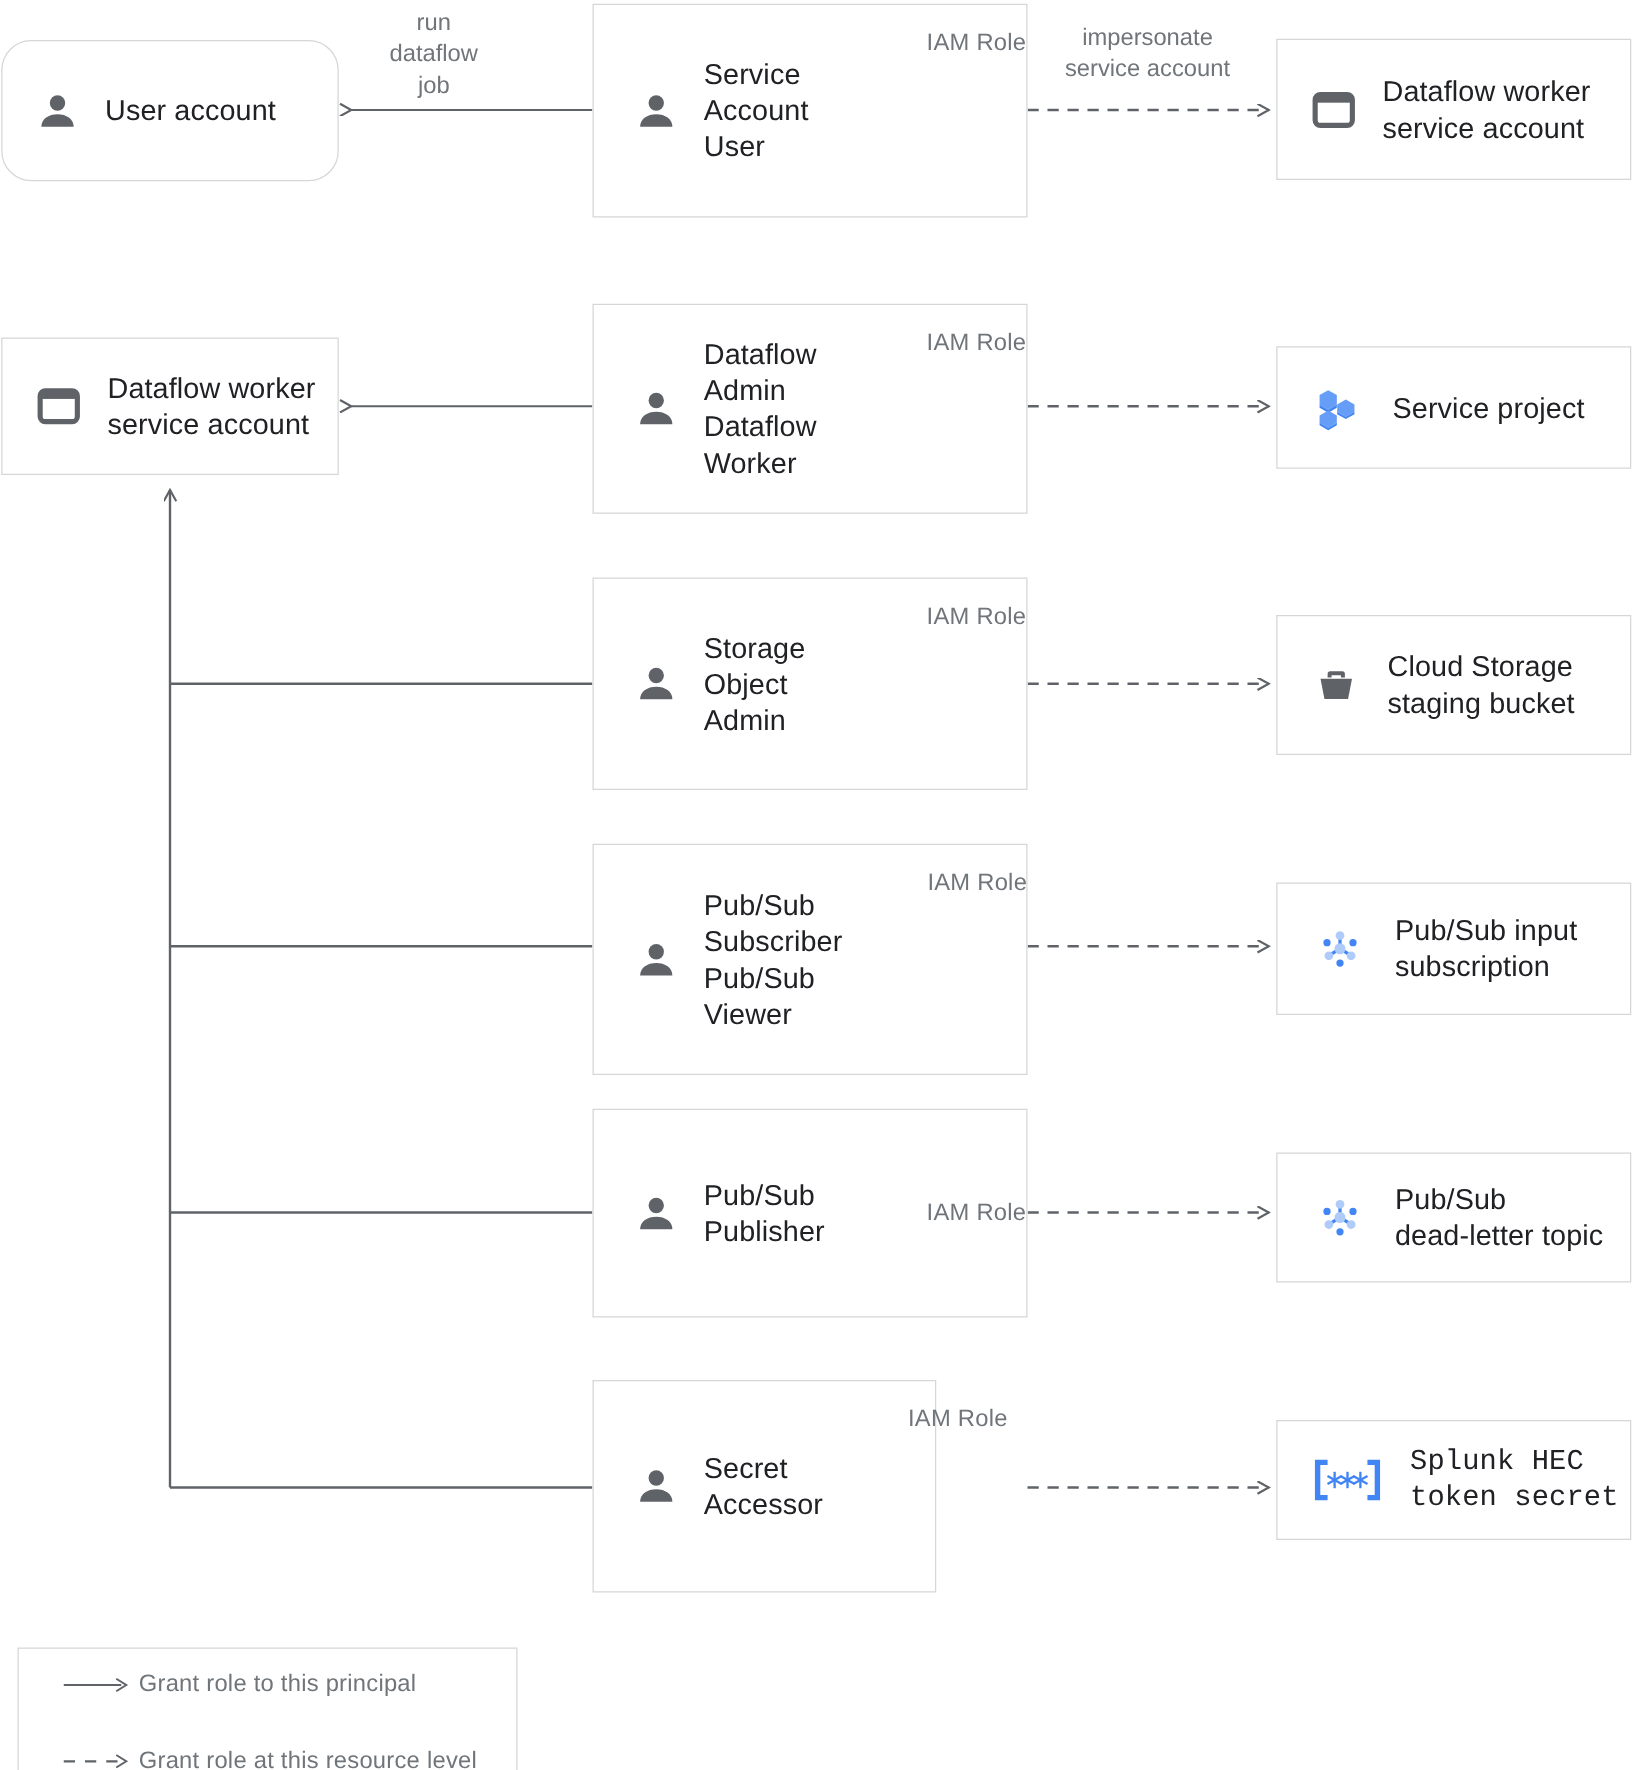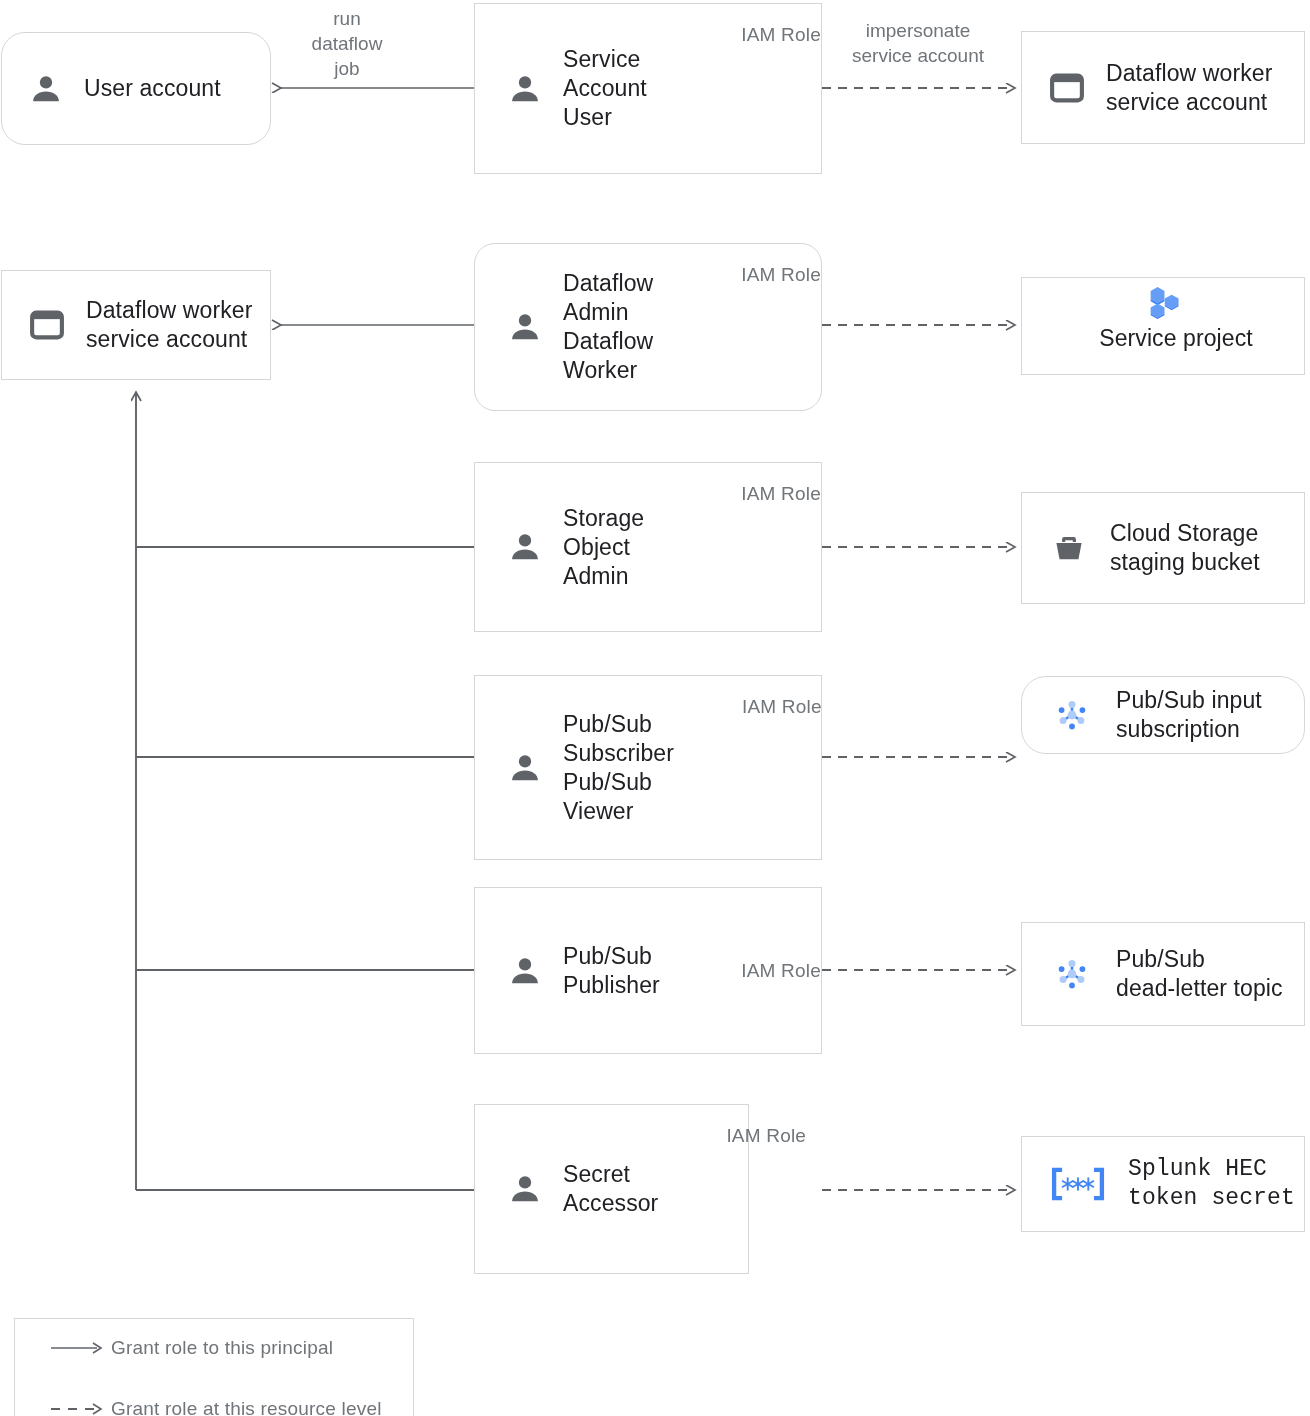--- a/index.html
+++ b/index.html
@@ -232,21 +232,21 @@
           <circle cx="12" cy="7.6" r="4.1" fill="#5f6368"></circle>
           <path d="M3.4 20.2c0-4.1 3.9-6.6 8.6-6.6s8.6 2.5 8.6 6.6z" fill="#5f6368"></path>
         </svg>
       </span>
       <span class="role-names">Service Account User</span>
     </div>
     <div class="role-divider"></div>
     <div class="role-foot">IAM Role</div>
   </div>
 
-  <div class="role-card" style="left:474px; top:243px; width:348px; height:168px;border-radius:21px;">
+  <div class="role-card" style="left:474px; top:243px; width:348px; height:168px;">
     <div class="role-top">
       <span class="ico">
         <svg width="36" height="36" viewBox="0 0 24 24" aria-hidden="true">
           <circle cx="12" cy="7.6" r="4.1" fill="#5f6368"></circle>
           <path d="M3.4 20.2c0-4.1 3.9-6.6 8.6-6.6s8.6 2.5 8.6 6.6z" fill="#5f6368"></path>
         </svg>
       </span>
       <span class="role-names">Dataflow Admin
 Dataflow Worker</span>
     </div>
@@ -315,21 +315,21 @@
     <span class="ico">
       <svg width="38" height="38" viewBox="0 0 24 24" aria-hidden="true">
         <rect x="2.6" y="4.2" width="18.8" height="15.6" rx="2.6" fill="none" stroke="#5f6368" stroke-width="2.6"></rect>
         <rect x="2.6" y="4.2" width="18.8" height="4.1" fill="#5f6368"></rect>
       </svg>
     </span>
     <span class="ntext">Dataflow worker
 service account</span>
   </div>
 
-  <div class="node plain-node" style="left:1021px; top:277px; width:284px; height:98px;flex-direction:column;">
+  <div class="node plain-node" style="left:1021px; top:277px; width:284px; height:98px;">
     <span class="ico">
       <svg width="46" height="46" viewBox="0 0 48 48" aria-hidden="true">
 
         <path d="M15.2 9.5 L22.4 13.6 L22.4 21.8 L15.2 25.9 L8 21.8 L8 13.6 Z" fill="#669df6"></path>
         <path d="M8 21.8 L15.2 25.9 L22.4 21.8 L22.4 24.3 L15.2 28.4 L8 24.3 Z" fill="#4285f4"></path>
 
         <path d="M29.9 17.4 L37.1 21.5 L37.1 27.6 L29.9 31.7 L22.7 27.6 L22.7 21.5 Z" fill="#669df6"></path>
         <path d="M22.7 27.6 L29.9 31.7 L37.1 27.6 L37.1 29.6 L29.9 33.7 L22.7 29.6 Z" fill="#4285f4"></path>
 
         <path d="M15.2 26.6 L22.4 30.7 L22.4 36.8 L15.2 40.9 L8 36.8 L8 30.7 Z" fill="#669df6"></path>
@@ -343,21 +343,21 @@
     <span class="ico">
       <svg width="42" height="42" viewBox="0 0 48 48" aria-hidden="true">
         <path d="M18.5 11.5 h11 a2.4 2.4 0 0 1 2.4 2.4 v3.2 h-3.6 v-2 h-8.6 v2 h-3.6 v-3.2 a2.4 2.4 0 0 1 2.4 -2.4 z" fill="#5f6368"></path>
         <path d="M9.6 18.2 h28.8 l-3.6 18.6 h-21.6 z" fill="#5f6368"></path>
       </svg>
     </span>
     <span class="ntext">Cloud Storage
 staging bucket</span>
   </div>
 
-  <div class="node plain-node" style="left:1021px; top:676px; width:284px; height:78px;border-radius:25px;">
+  <div class="node plain-node" style="left:1021px; top:706px; width:284px; height:106px;">
     <span class="ico">
       <svg width="48" height="48" viewBox="0 0 48 48" aria-hidden="true">
         <line x1="24" y1="15.5" x2="24" y2="24" stroke="#4285f4" stroke-width="2.6"></line>
         <line x1="24" y1="24" x2="16.6" y2="28.5" stroke="#4285f4" stroke-width="2.6"></line>
         <line x1="24" y1="24" x2="31.4" y2="28.5" stroke="#4285f4" stroke-width="2.6"></line>
         <circle cx="24" cy="24" r="4.4" fill="#aecbfa"></circle>
         <circle cx="24" cy="13.4" r="3.5" fill="#aecbfa"></circle>
         <circle cx="15.1" cy="29.6" r="3.5" fill="#aecbfa"></circle>
         <circle cx="32.9" cy="29.6" r="3.5" fill="#aecbfa"></circle>
         <circle cx="13.6" cy="19.1" r="2.9" fill="#4285f4"></circle>

